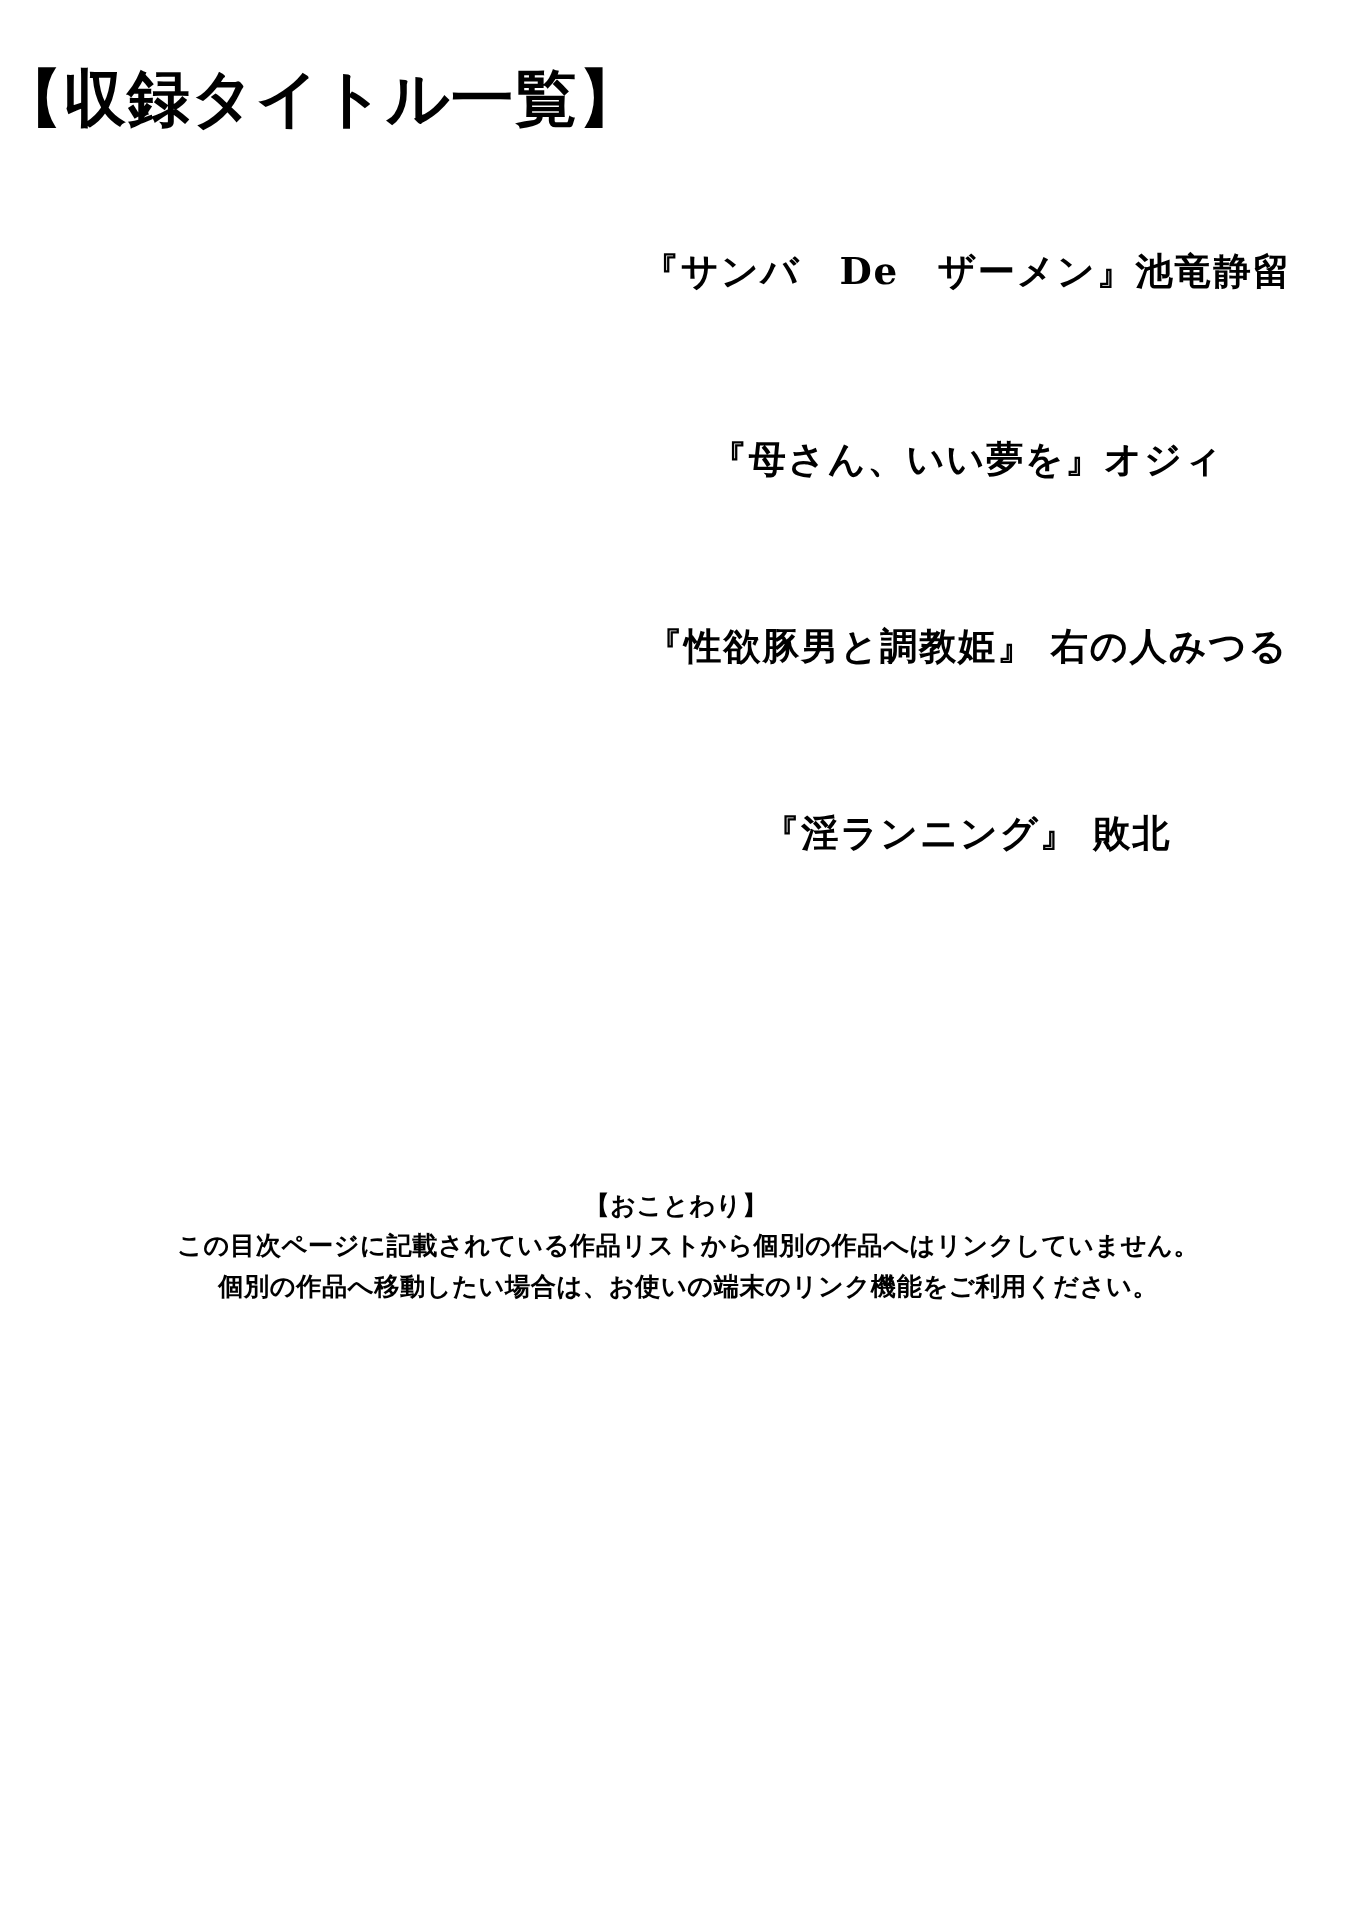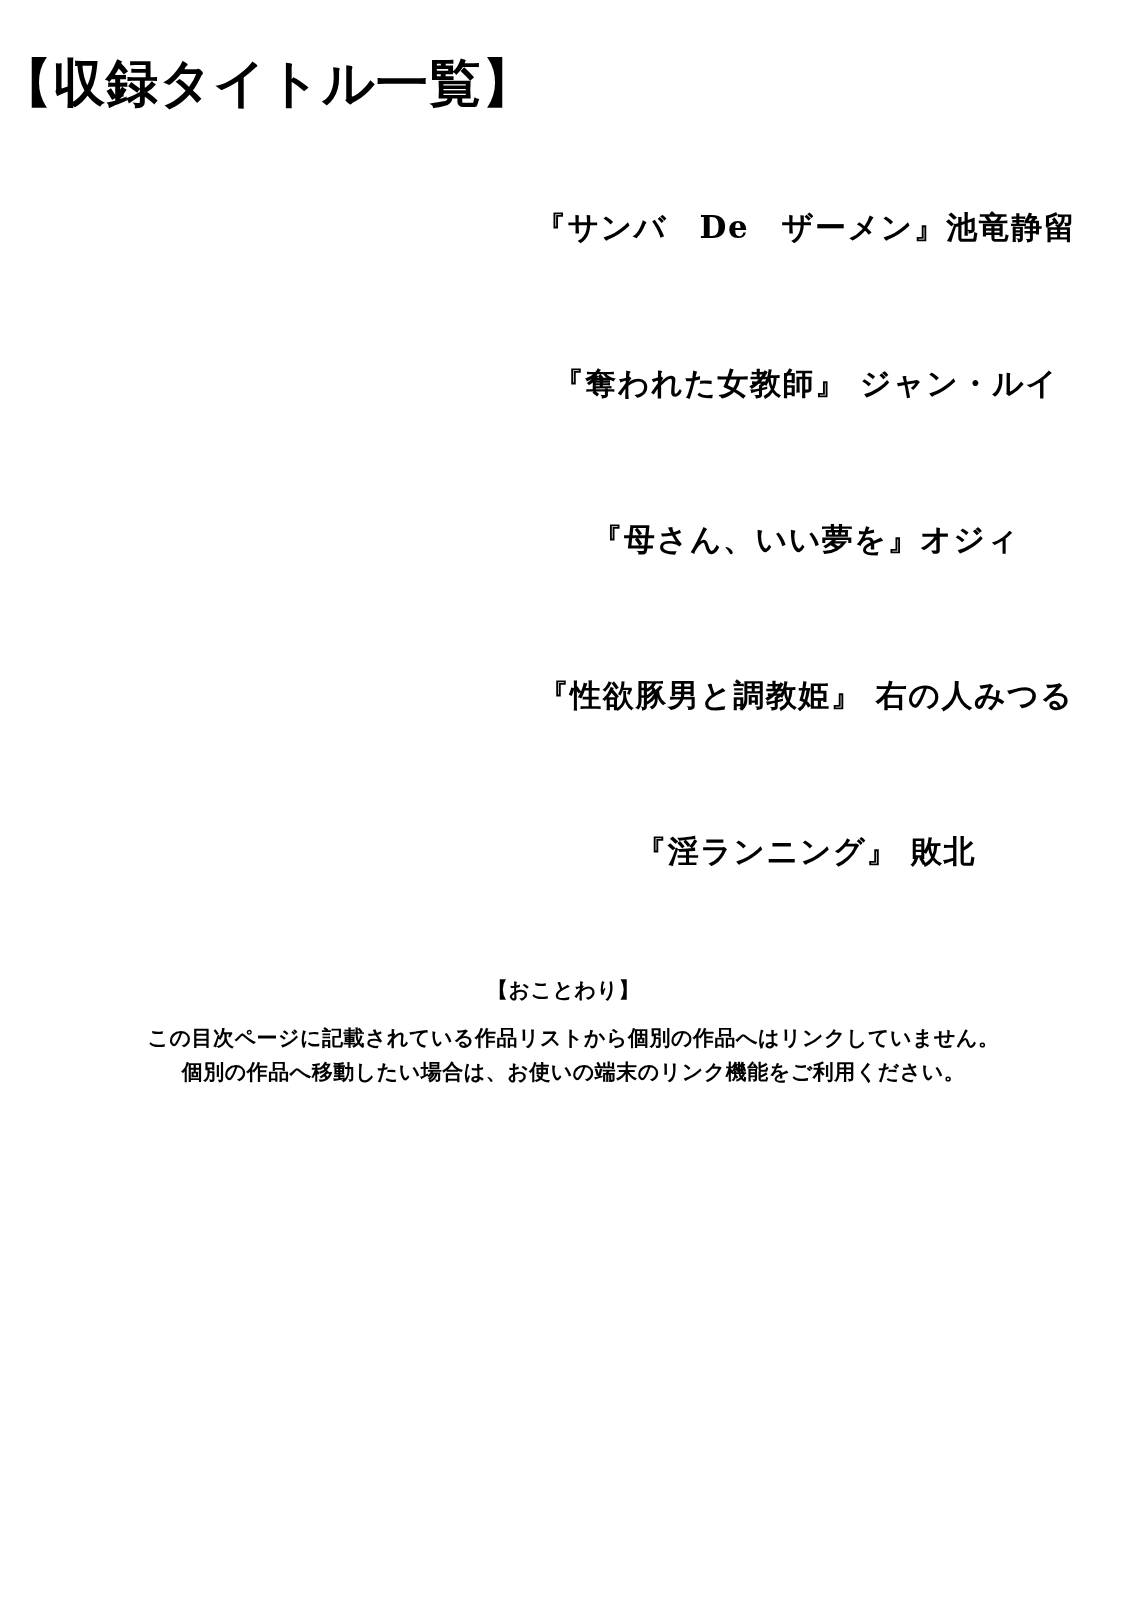--- a/index.html
+++ b/index.html
@@ -52,42 +52,41 @@
     position: absolute;
     left: 0;
     right: 0;
     bottom: 38px;
     text-align: center;
   }
   .footer-heading {
     font-size: 21px;
     font-weight: bold;
     letter-spacing: 0.5px;
-    margin-bottom: 17px;
+    margin-bottom: 2px;
     font-family: "DejaVu Sans", "Liberation Sans", sans-serif;
   }
   .footer-line {
     font-size: 21px;
     font-weight: bold;
     letter-spacing: 0.5px;
     line-height: 1.65;
     font-family: "DejaVu Sans", "Liberation Sans", sans-serif;
     padding-left: 20px;
   }
 </style>
 </head>
 <body>
 
 <div class="page">
 
   <h1 class="page-title">【収録タイトル一覧】</h1>
 
   <div class="toc-list">
     <div class="toc-entry">『サンバ　De　ザーメン』池竜静留</div>
-    <div class="toc-entry">『奪われた女教師』 ジャン・ルイ</div>
     <div class="toc-entry">『母さん、いい夢を』オジィ</div>
     <div class="toc-entry">『性欲豚男と調教姫』 右の人みつる</div>
     <div class="toc-entry">『淫ランニング』 敗北</div>
   </div>
 
   <div class="footer-note">
     <div class="footer-heading">【おことわり】</div>
     <div class="footer-line">この目次ページに記載されている作品リストから個別の作品へはリンクしていません。</div>
     <div class="footer-line">個別の作品へ移動したい場合は、お使いの端末のリンク機能をご利用ください。</div>
   </div>

